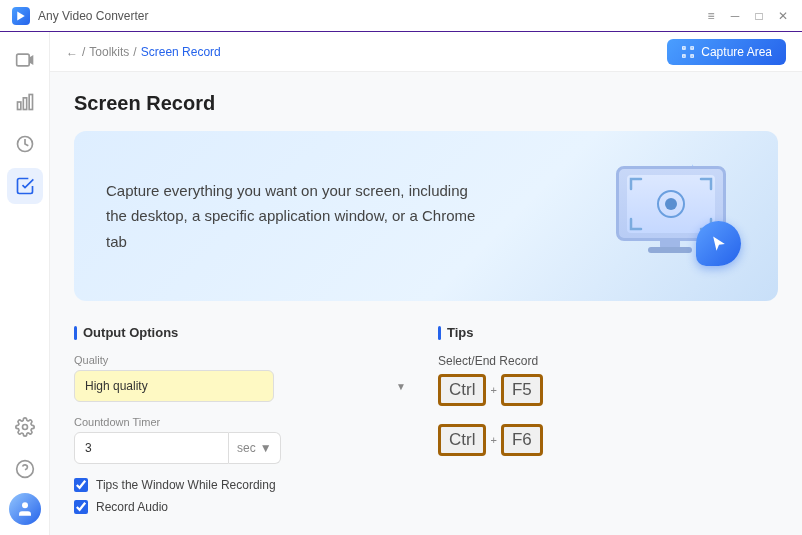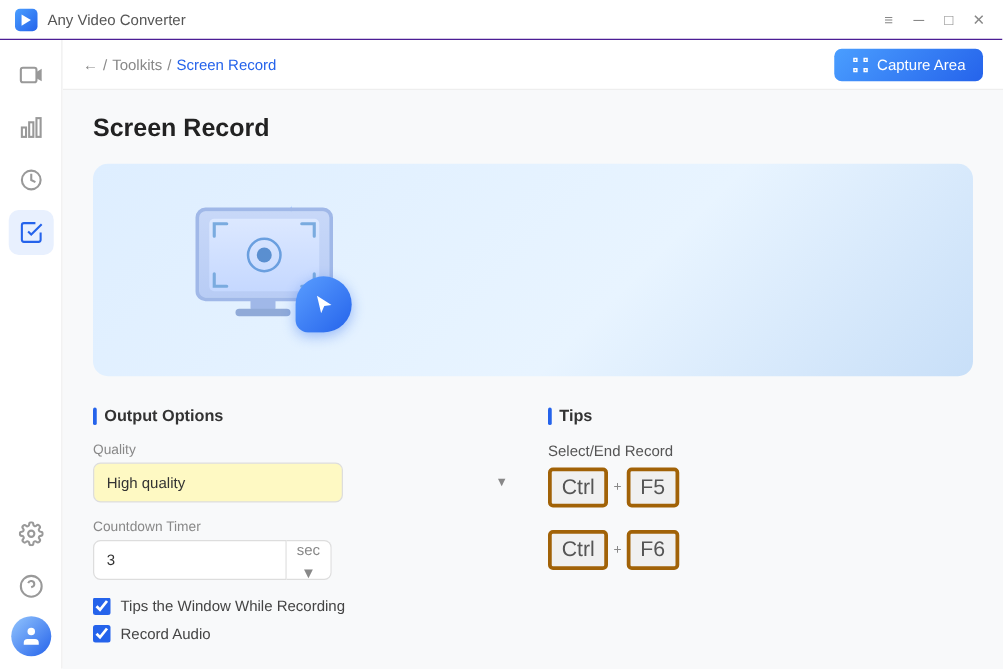--- a/index.html
+++ b/index.html
@@ -337,21 +337,20 @@
       border-left: none;
       border-radius: 0 6px 6px 0;
       padding: 0 8px;
       font-size: 12px;
       color: #888;
       background: #fff;
       display: flex;
       align-items: center;
       gap: 4px;
       cursor: pointer;
-      flex-direction: column;
     }
 
     
     .checkbox-group {
       display: flex;
       align-items: center;
       gap: 8px;
       margin-bottom: 8px;
     }
     .checkbox-input {
@@ -493,20 +492,21 @@
           <path d="M3 3h4v4H3zM17 3h4v4h-4zM3 17h4v4H3zM17 17h4v4h-4z"></path>
         </svg>
         <span>Capture Area</span>
       </button>
     </div>
 
     <div class="page-content">
       <h1 class="page-title">Screen Record</h1>
 
       <div class="hero-banner">
+        <div class="hero-text">Capture everything you want on your screen, including the desktop, a specific application window, or a Chrome tab</div>
         <div class="hero-illustration">
 
           <span class="sparkle" style="top:8px; right:80px; font-size:14px;">✦</span>
           <span class="sparkle" style="top:2px; right:50px; font-size:8px;">✦</span>
 
           <div class="monitor-body">
             <div class="monitor-screen">
 
               <svg viewBox="0 0 88 58" width="88" height="58" style="position:absolute; top:0; left:0;">
 

